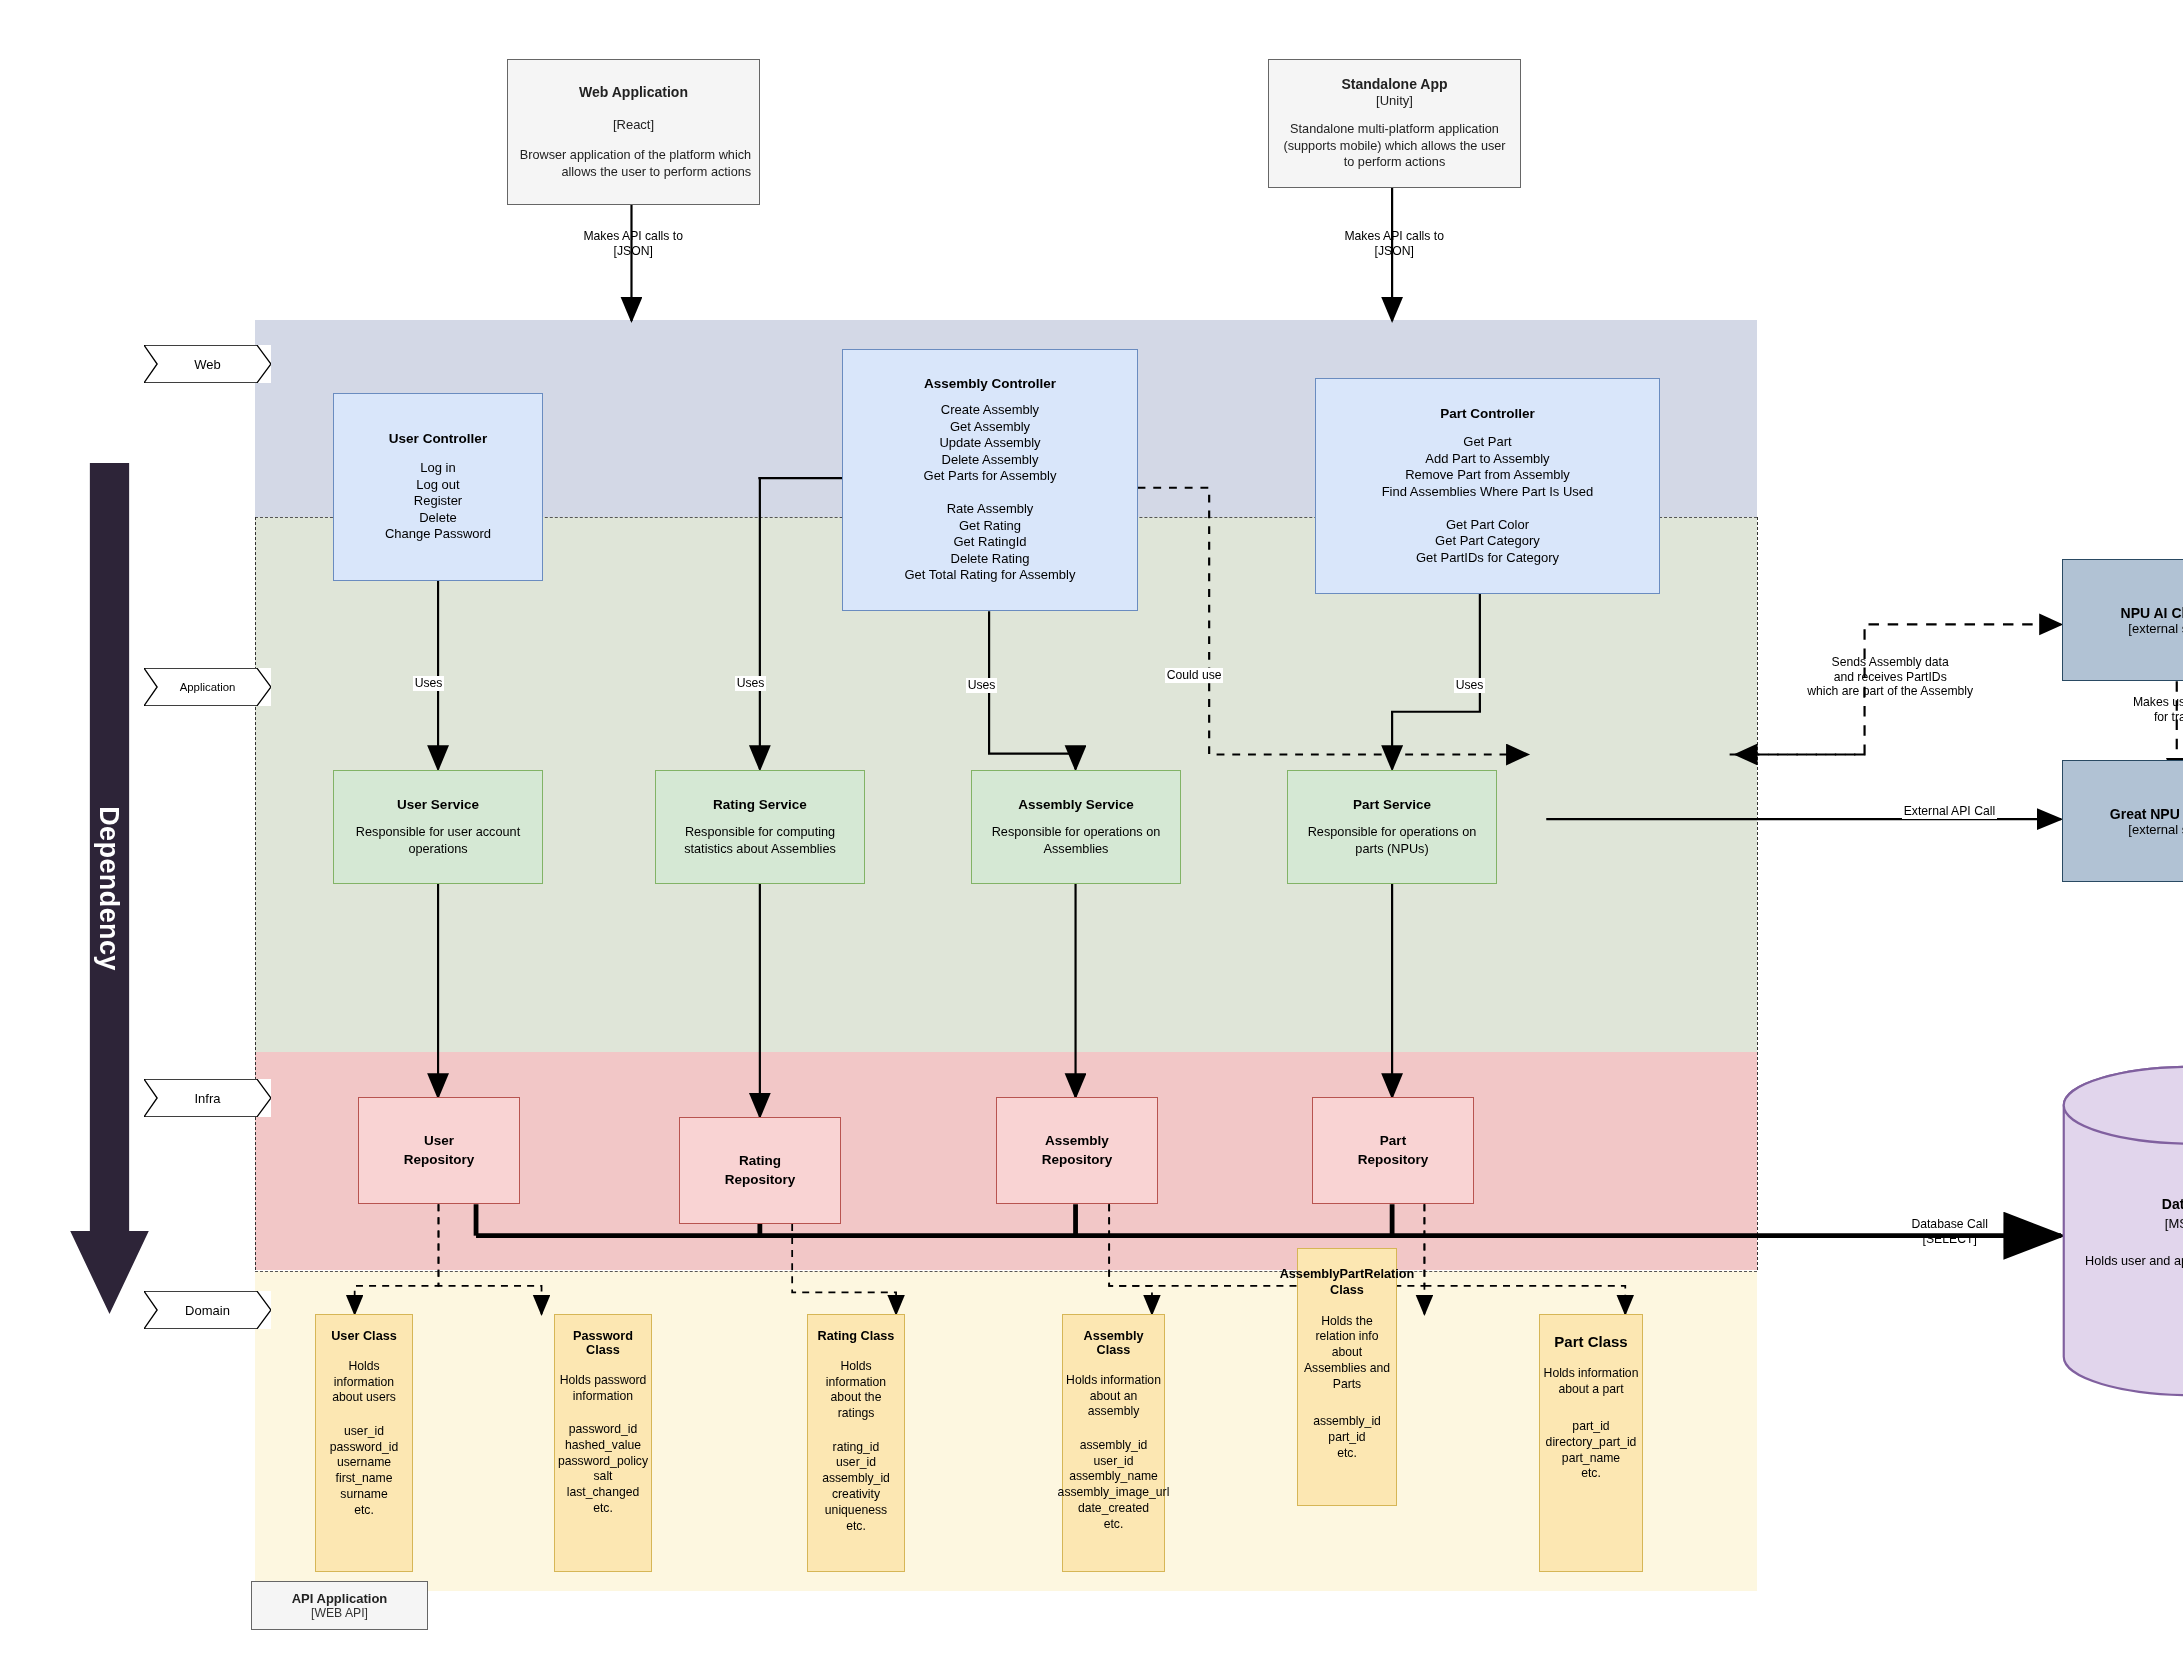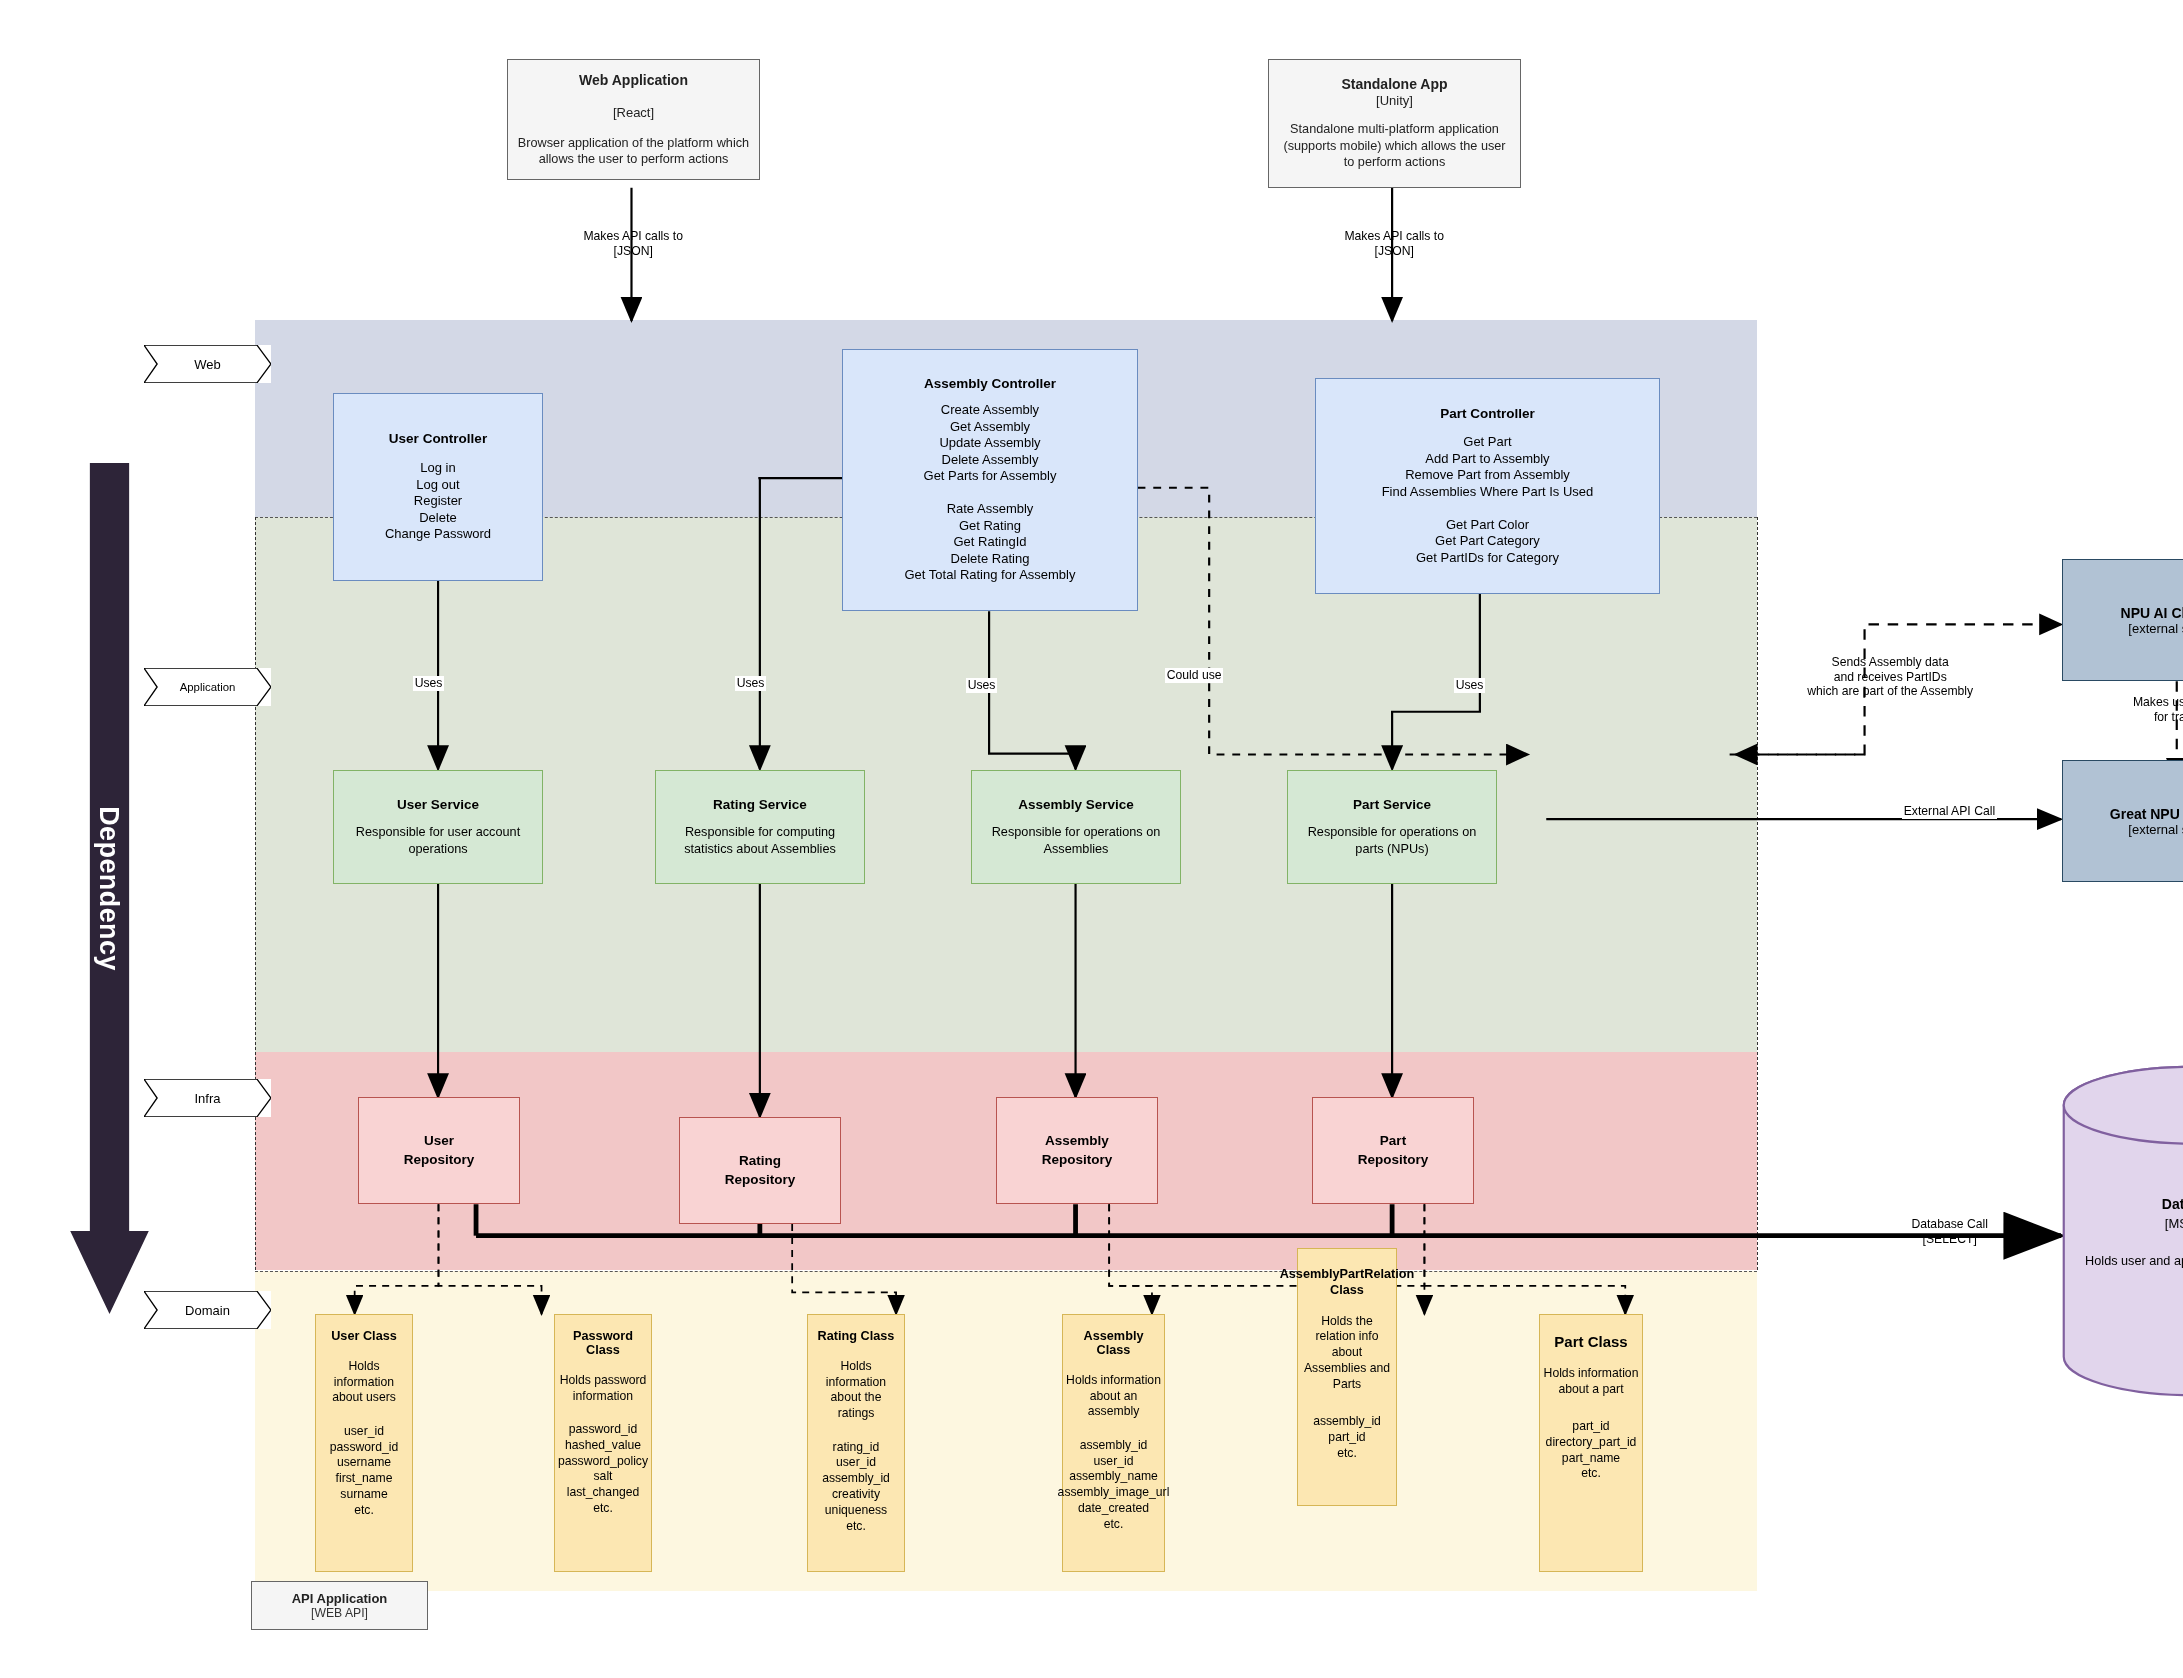--- a/index.html
+++ b/index.html
@@ -141,21 +141,21 @@
     <path d="M1004 2758 V 2945 H 1240 V 3010" stroke="#000" stroke-width="4" fill="none" stroke-dasharray="16 14" marker-end="url(#ah)"></path>
     <path d="M1004 2758 V 2945 H 812 V 3010" stroke="#000" stroke-width="4" fill="none" stroke-dasharray="16 14" marker-end="url(#ah)"></path>
     <path d="M1814 2803 V 2960 H 2052 V 3010" stroke="#000" stroke-width="4" fill="none" stroke-dasharray="16 14" marker-end="url(#ah)"></path>
     <path d="M2540 2758 V 2945 H 2638 V 3010" stroke="#000" stroke-width="4" fill="none" stroke-dasharray="16 14" marker-end="url(#ah)"></path>
     <path d="M2540 2758 V 2945 H 3061 V 3010" stroke="#000" stroke-width="4" fill="none" stroke-dasharray="16 14" marker-end="url(#ah)"></path>
     <path d="M3262 2758 V 2945 H 3111 V 3010" stroke="#000" stroke-width="4" fill="none" stroke-dasharray="16 14" marker-end="url(#ah)"></path>
     <path d="M3262 2758 V 3010" stroke="#000" stroke-width="4" fill="none" stroke-dasharray="16 14" marker-end="url(#ah)"></path>
     <path d="M3262 2945 H 3722 V 3010" stroke="#000" stroke-width="4" fill="none" stroke-dasharray="16 14" marker-end="url(#ah)"></path>
   </svg>
 
-  <div class="node ext-node" style="left:507px;top:59px;width:253px;height:121px;padding:6.1px 7.9px;">
+  <div class="node ext-node" style="left:507px;top:59px;width:253px;height:146px;padding:6.1px 7.9px;text-align:right;">
     <div class="title" style="font-size:14px;">Web Application</div>
     <div class="sub" style="font-size:13px;margin-top:17px;">[React]</div>
     <div class="body" style="font-size:12.7px;margin-top:15px;line-height:1.3;">Browser application of the platform which allows the user to perform actions</div>
   </div>
 
   <div class="node ext-node" style="left:1268px;top:59px;width:253px;height:129px;padding:6.1px 7.9px;">
     <div class="title" style="font-size:14px;">Standalone App</div>
     <div class="sub" style="font-size:13px;margin-top:0.9px;">[Unity]</div>
     <div class="body" style="font-size:12.7px;margin-top:13px;line-height:1.3;">Standalone multi-platform application (supports mobile) which allows the user to perform actions</div>
   </div>

